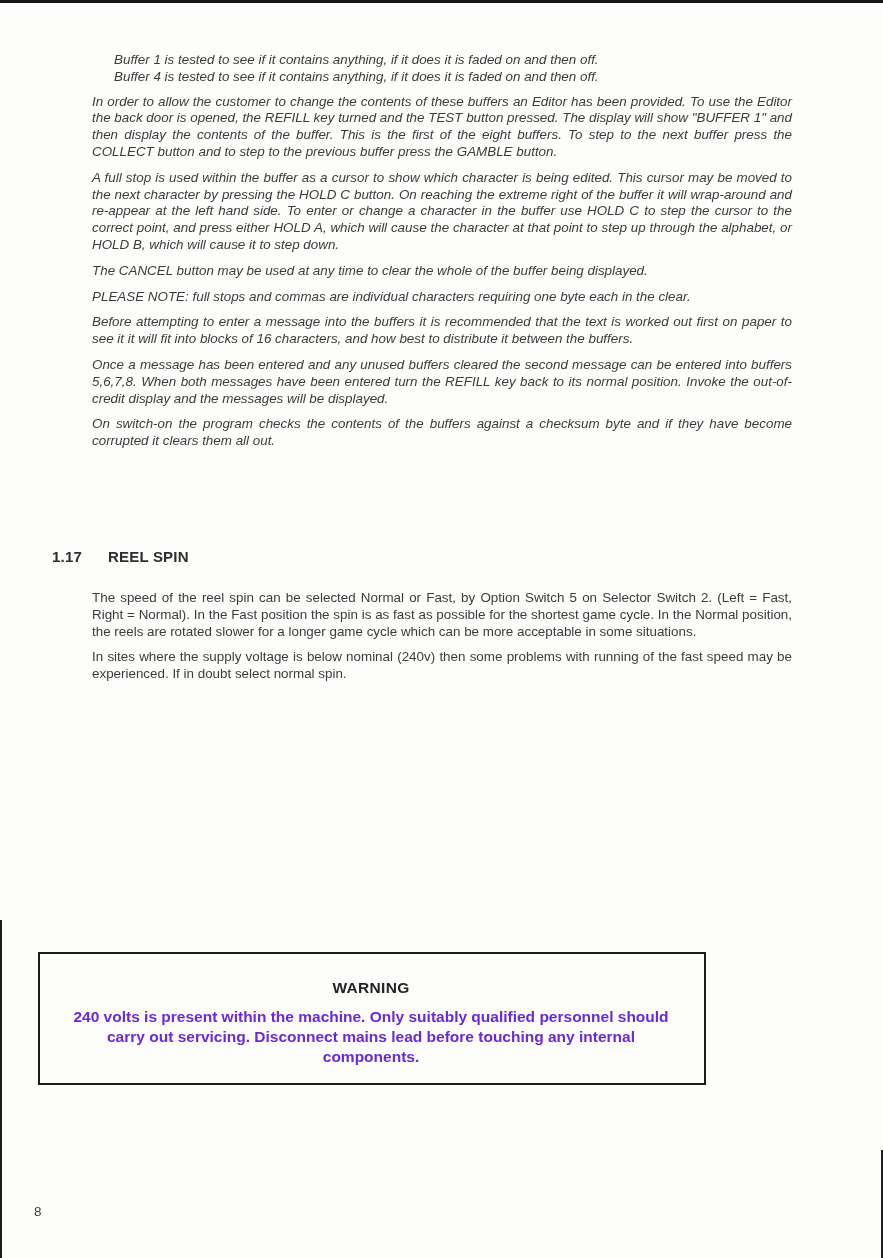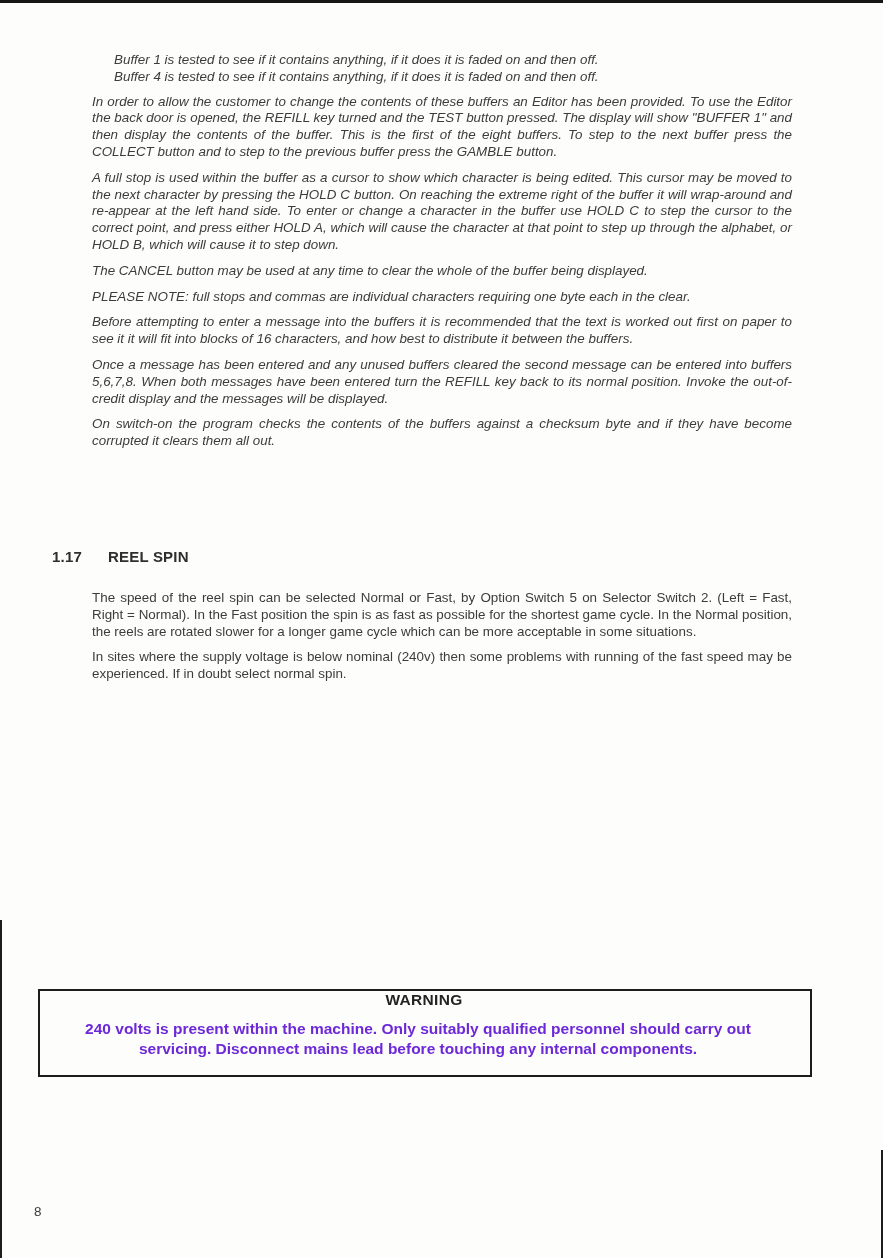--- a/index.html
+++ b/index.html
@@ -70,26 +70,26 @@
     left: 92px;
     top: 578px;
     width: 700px;
     font-size: 13.4px;
     line-height: 16.8px;
     margin-top: 12px;
   }
   .warning-box {
     position: absolute;
     left: 38px;
-    top: 989px;
-    width: 774px;
+    top: 952px;
+    width: 668px;
     border: 2px solid #1c1c1c;
     background: #fdfdfc;
     box-sizing: border-box;
-    padding: 0 30px 16px 28px;
+    padding: 25px 30px 16px 28px;
   }
   .warning-title {
     text-align: center;
     font-weight: bold;
     font-size: 15.5px;
     color: #232323;
     margin-bottom: 10px;
     letter-spacing: 0.3px;
   }
   .warning-body {

